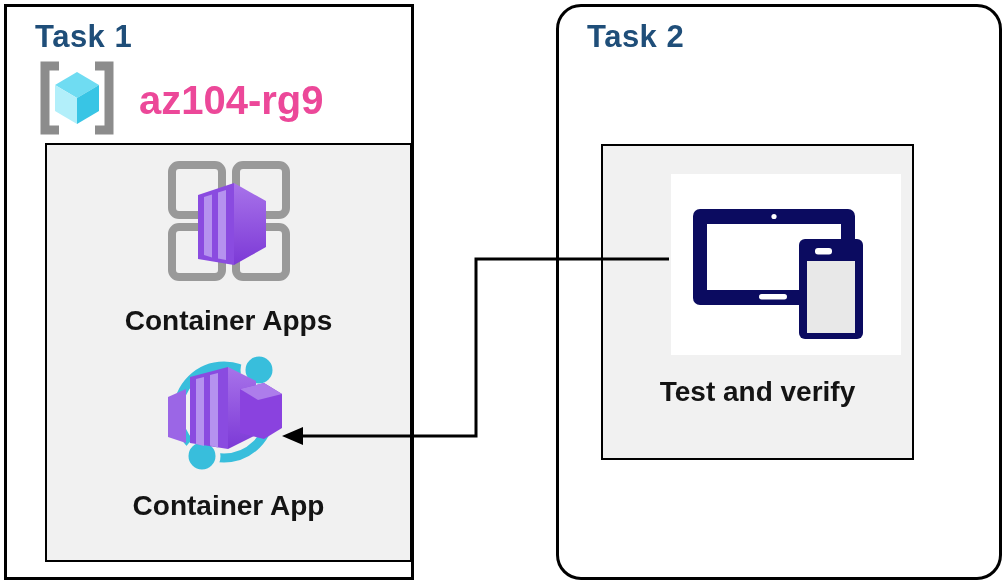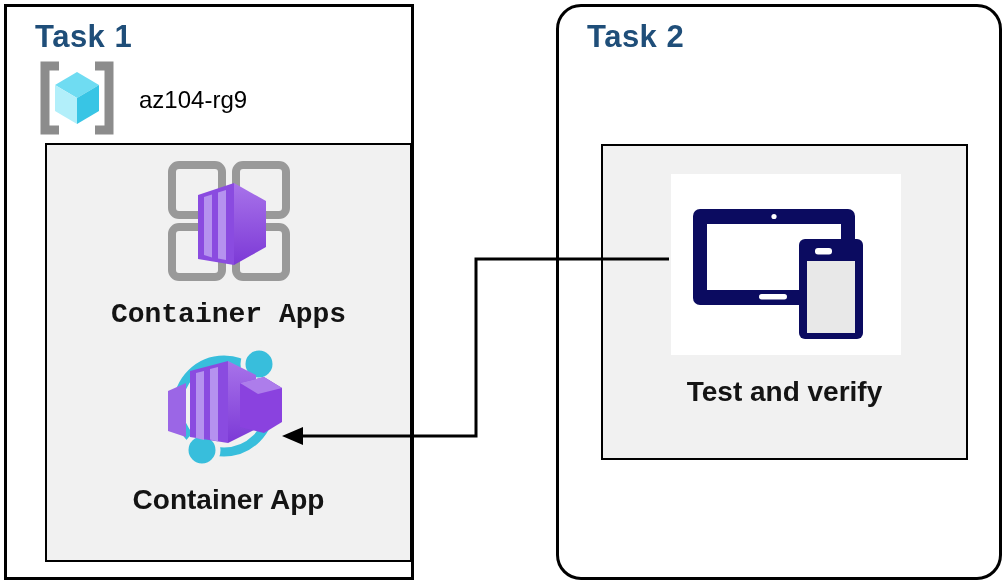--- a/index.html
+++ b/index.html
@@ -6,28 +6,28 @@
   body{font-family:"Liberation Sans", sans-serif;}
   #canvas{position:relative;width:1006px;height:584px;background:#ffffff;overflow:hidden;}
 
   .task-box{position:absolute;top:4px;height:576px;border:3px solid #000;box-sizing:border-box;background:#fff;}
   #task1-box{left:4px;width:410px;}
   #task2-box{left:556px;width:446px;border-radius:25px;}
 
   .task-title{position:absolute;left:28px;top:12px;font-size:31px;font-weight:bold;color:#1F4E79;letter-spacing:0.5px;}
 
   .rg-row{position:absolute;left:22px;top:52px;display:flex;align-items:center;gap:14px;}
-  .rg-name{font-size:24px;font-weight:normal;color:#000000;}
+  .rg-name{font-size:40px;font-weight:bold;color:#ec4899;}
 
   .panel{position:absolute;background:#F1F1F1;border:2px solid #000;box-sizing:border-box;}
   #env-panel{left:38px;top:136px;width:367px;height:419px;display:flex;flex-direction:column;align-items:center;}
-  #test-panel{left:42px;top:137px;width:367px;height:316px;}
+  #test-panel{left:42px;top:137px;width:313px;height:316px;}
 
   .node-label{font-size:28px;font-weight:bold;color:#141414;text-align:center;line-height:36px;}
-  #env-label{margin-top:4px;font-family:Liberation Mono, monospace;}
+  #env-label{margin-top:10px;}
   #app-label{margin-top:10px;}
 
   #cae-icon{margin-top:14px;}
   #ca-icon{margin-top:10px;}
 
   #device-card{position:absolute;left:68px;top:28px;width:230px;height:181px;background:#ffffff;display:flex;align-items:center;justify-content:center;}
   #test-label{position:absolute;left:0;top:228px;width:100%;text-align:center;}
 
   #connector{position:absolute;left:0;top:0;width:1006px;height:584px;pointer-events:none;}
 </style>

